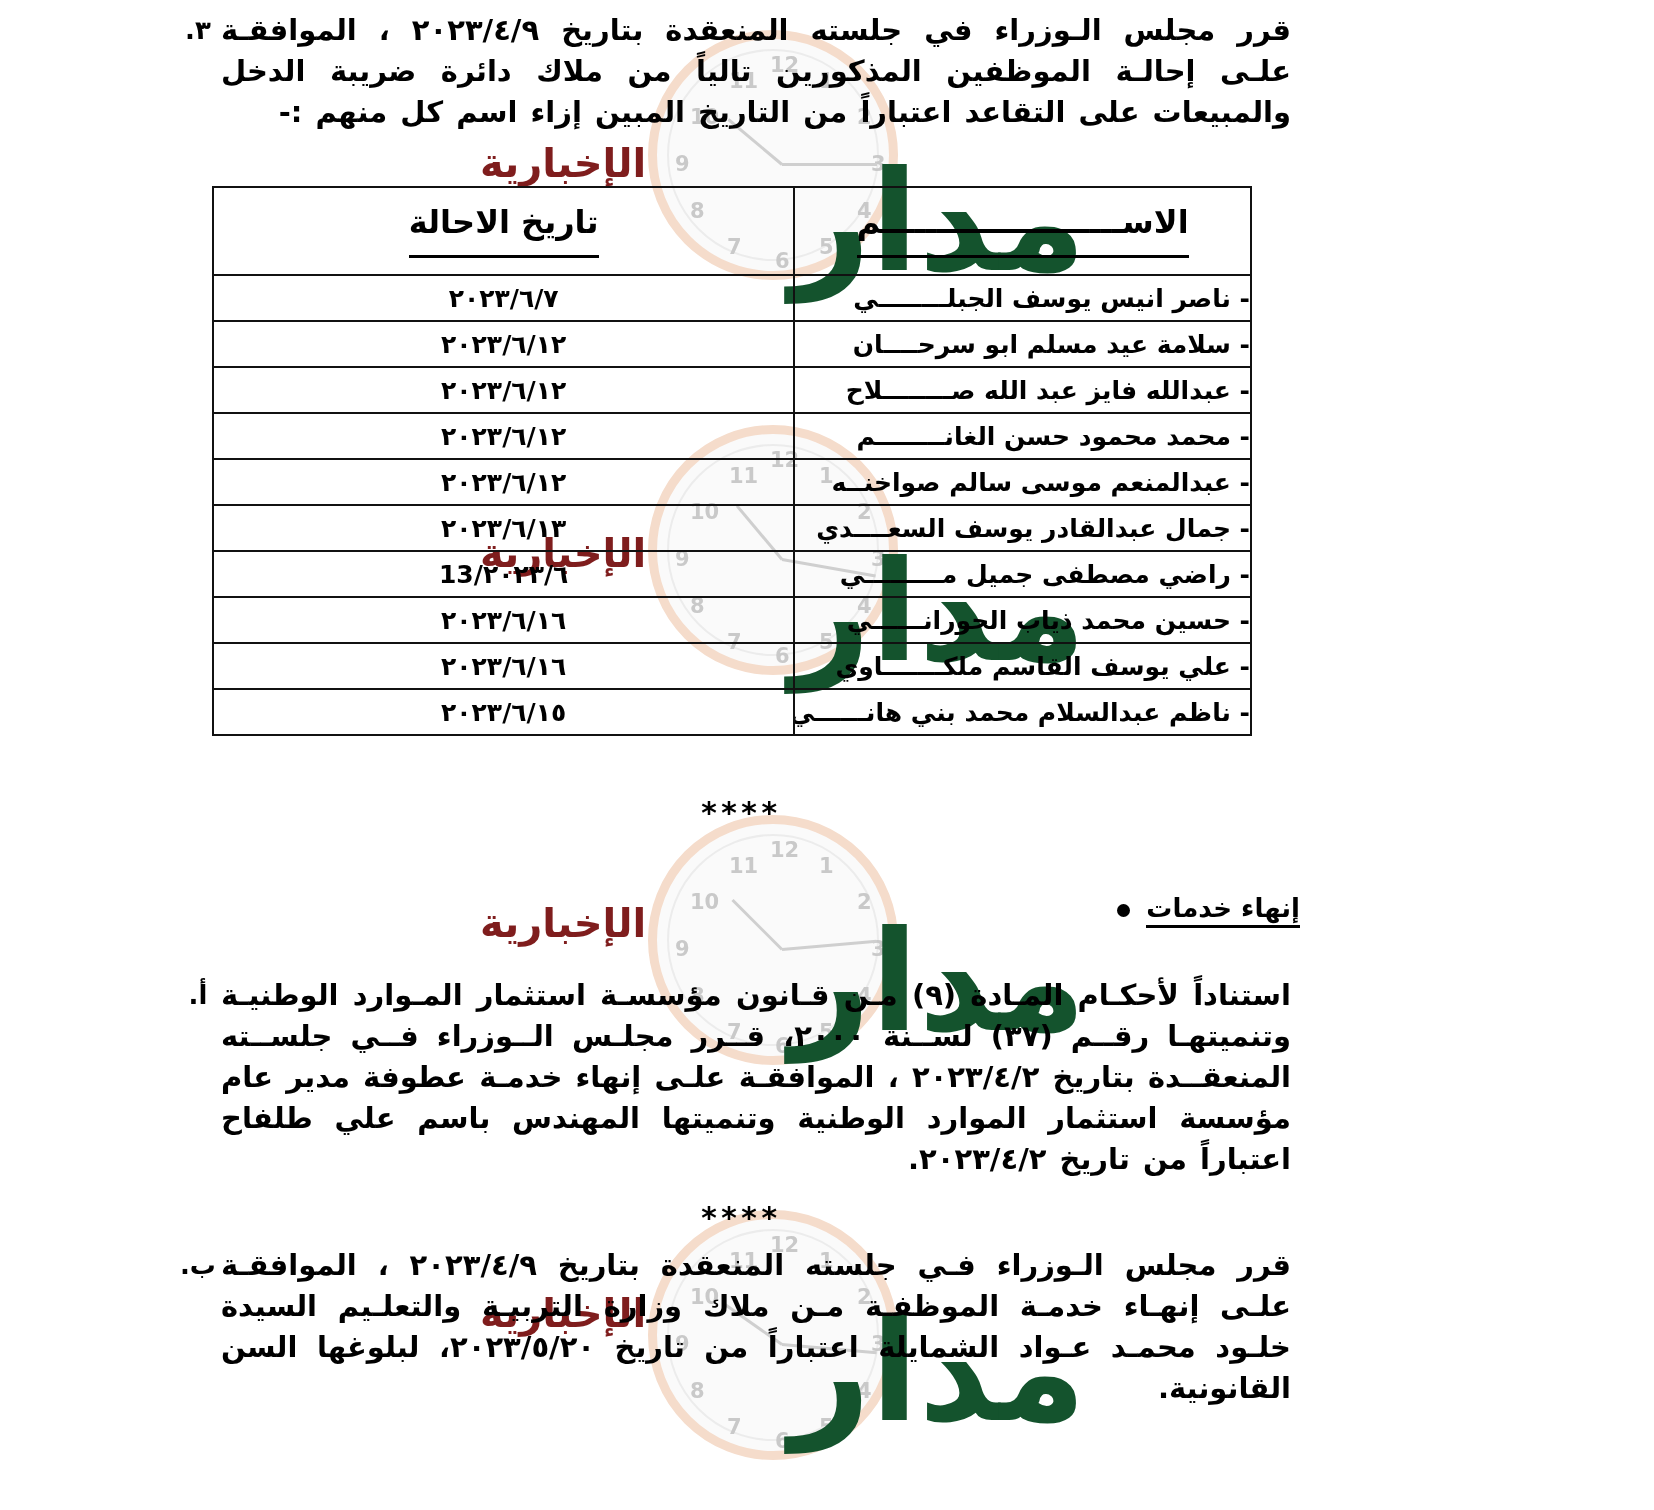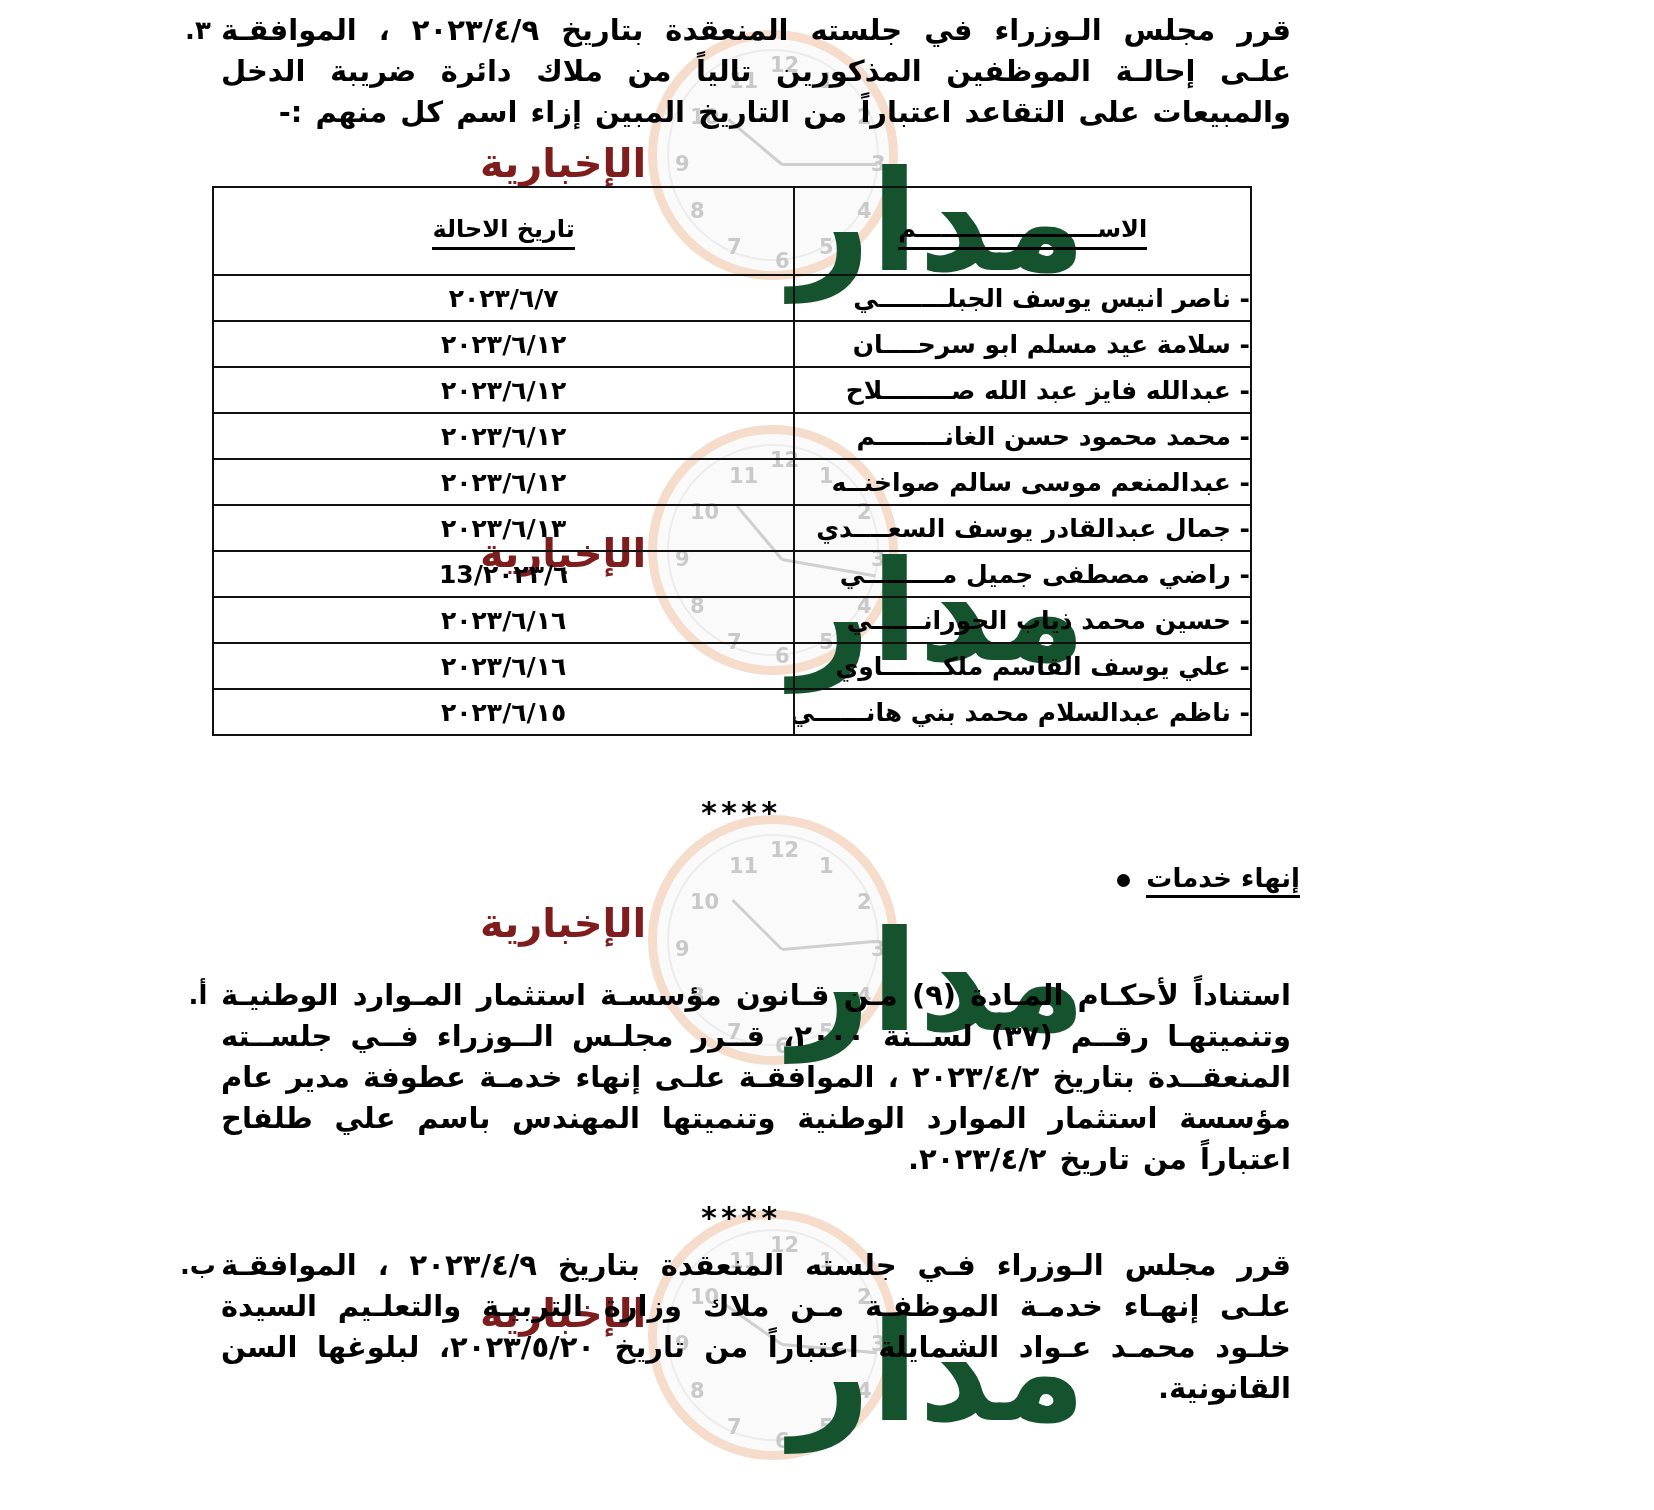--- a/index.html
+++ b/index.html
@@ -125,24 +125,24 @@
   .col-name { width: 44%; }
   .col-date { width: 56%; }
 
   th.hd {
     height: 88px;
     text-align: center;
   }
   .hd-inner {
     font-family: "DejaVu Sans", "Liberation Sans", sans-serif;
     font-weight: bold;
-    font-size: 24px;
+    font-size: 32px;
     display: inline-block;
     border-bottom: 3px solid #000;
-    padding-bottom: 1px;
+    padding-bottom: 16px;
     line-height: 34px;
   }
   td.name-cell {
     height: 46px;
     text-align: right;
     padding-right: 10px;
     font-family: "DejaVu Sans", "Liberation Sans", sans-serif;
     font-weight: bold;
     font-size: 25px;
     white-space: nowrap;
@@ -344,21 +344,21 @@
         <tr>
           <td class="name-cell">- ناظم عبدالسلام محمد بني هانــــــي</td>
           <td class="date-cell">٢٠٢٣/٦/١٥</td>
         </tr>
       </tbody>
     </table>
   </div>
 
   <div class="stars" style="left:700px; top:795px;">****</div>
 
-  <div class="section-head" style="right:354px; top:862px;">
+  <div class="section-head" style="right:354px; top:892px;">
     <span class="bullet-dot"></span>
     <span class="section-title">إنهاء خدمات</span>
   </div>
 
   <div class="para-block" style="right:354px; top:975px; width:1125px;">
     <div class="marker">أ.</div>
     <div class="para-text" style="width:1070px;">استناداً لأحكـام المـادة (٩) مـن قـانون مؤسسـة استثمار المـوارد الوطنيـة وتنميتهـا رقــم (٣٧) لســنة ٢٠٠٠، قــرر مجلـس الــوزراء فــي جلســته المنعقــدة بتاريخ ٢٠٢٣/٤/٢ ، الموافقـة علـى إنهاء خدمـة عطوفة مدير عام مؤسسة استثمار الموارد الوطنية وتنميتها المهندس باسم علي طلفاح اعتباراً من تاريخ ٢٠٢٣/٤/٢.</div>
   </div>
 
   <div class="stars" style="left:700px; top:1200px;">****</div>

